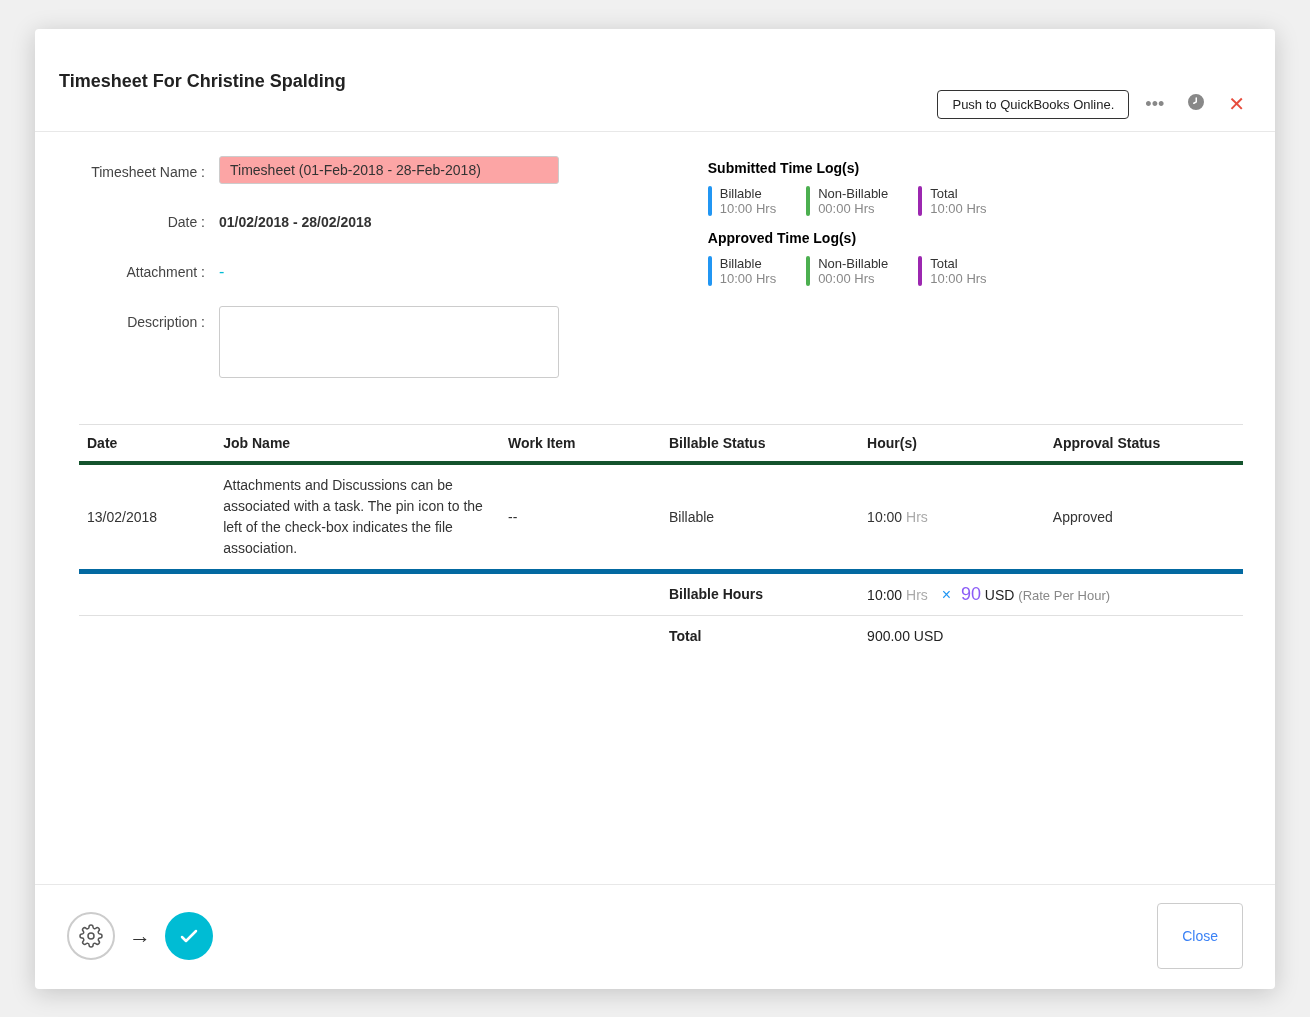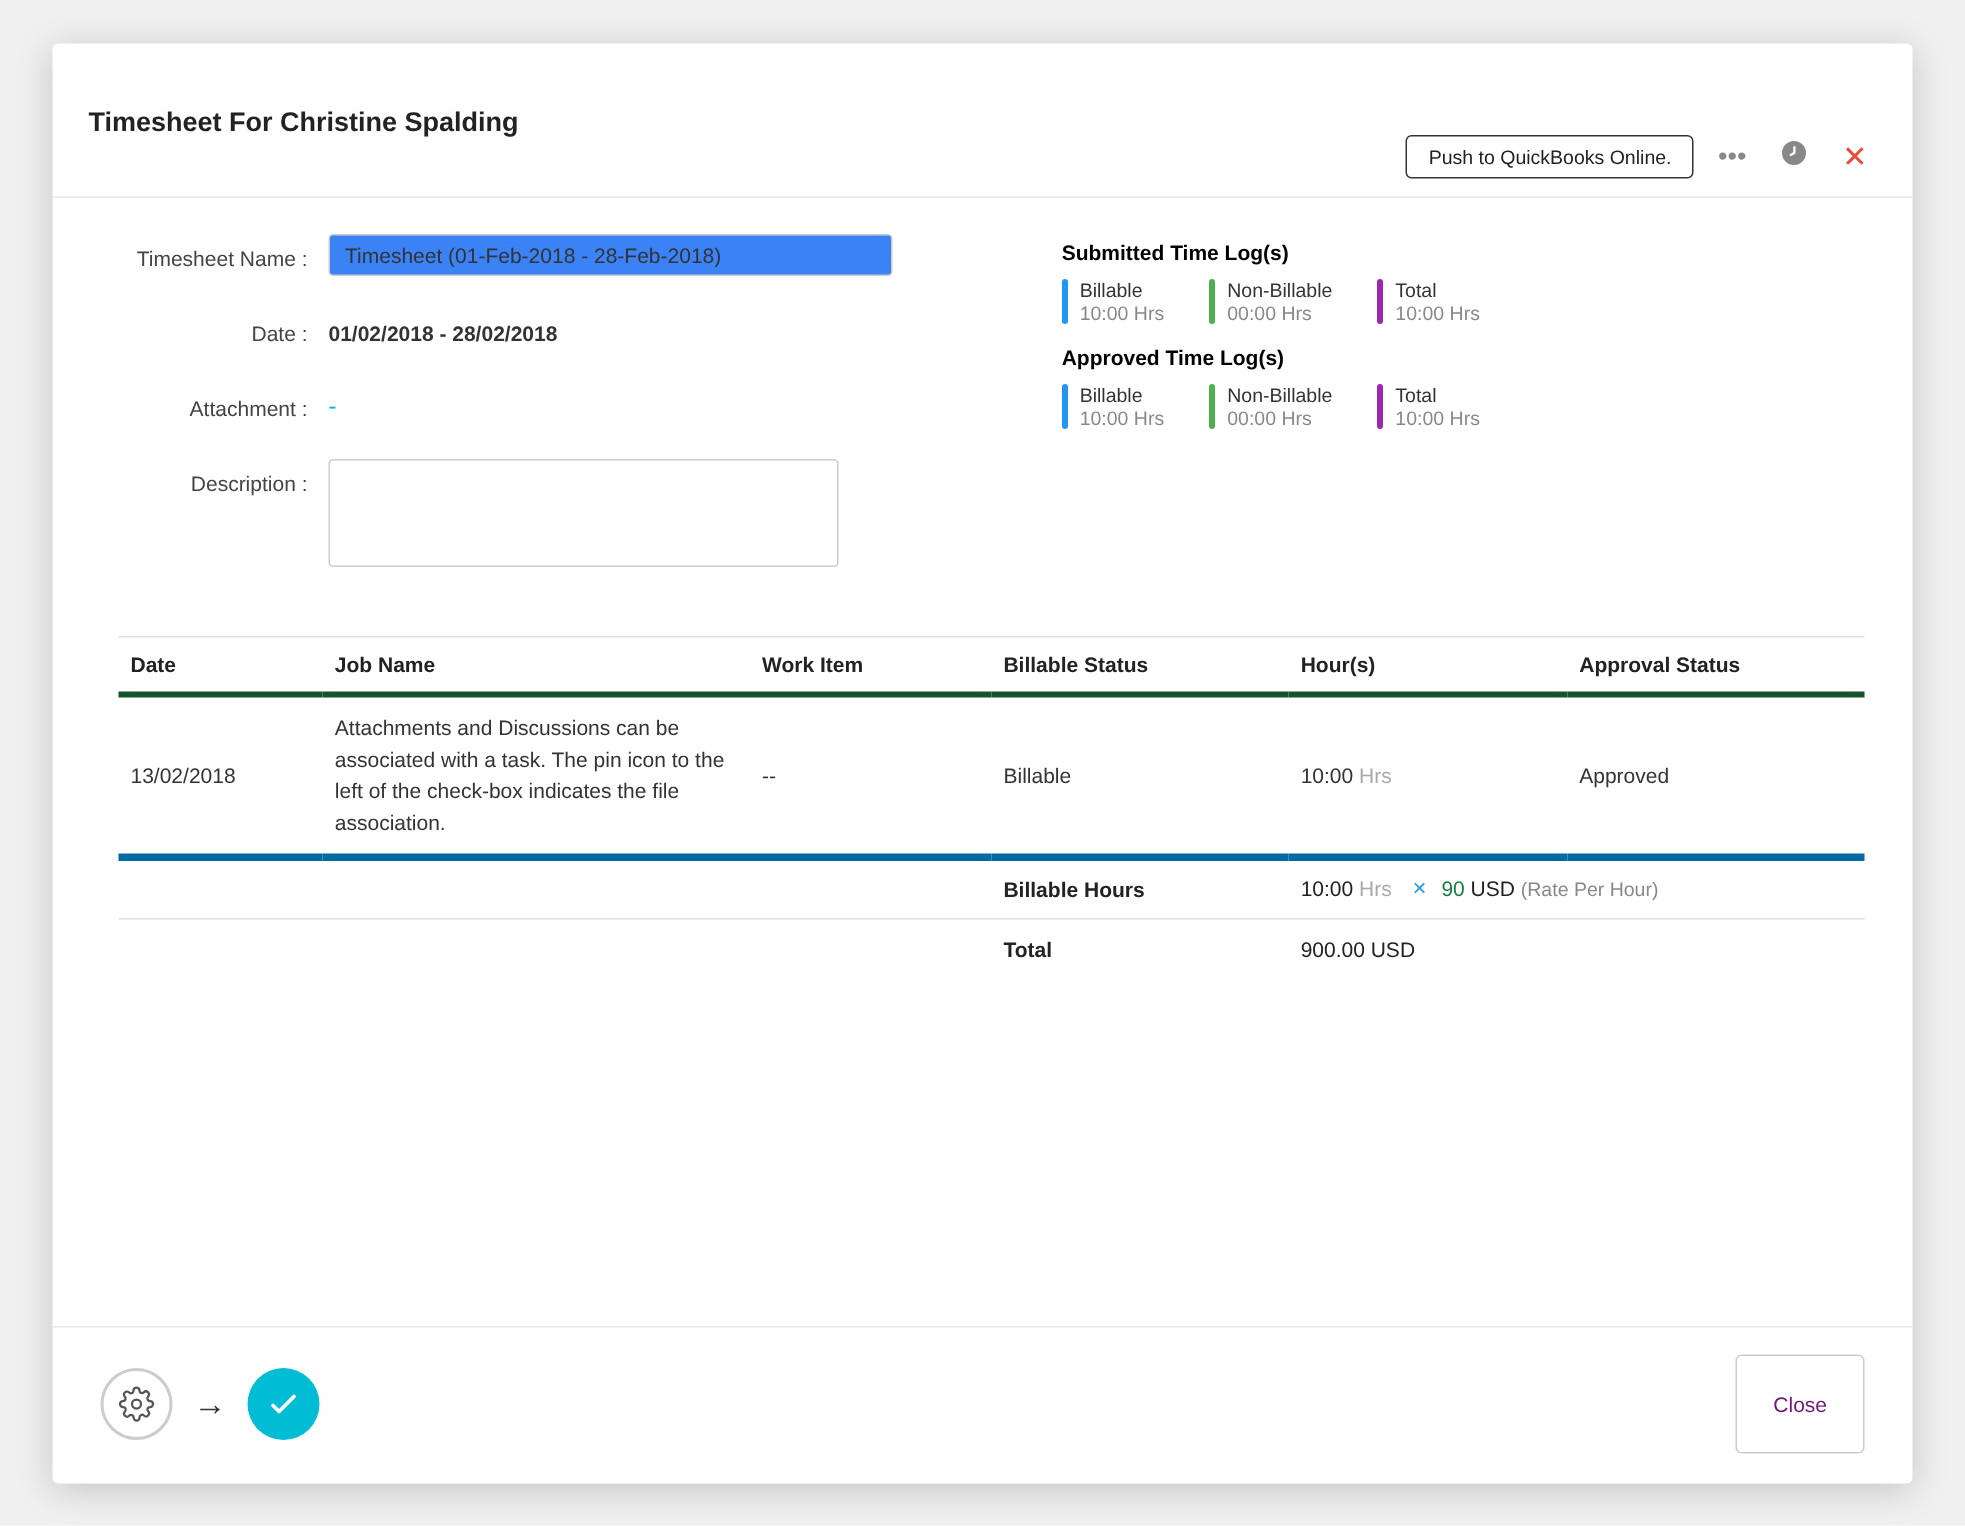--- a/index.html
+++ b/index.html
@@ -96,23 +96,23 @@
       color: #333;
       font-size: 14px;
       line-height: 32px;
       font-weight: bold;
     }
     .form-input-box {
       border: 1.5px solid #ccc;
       border-radius: 3px;
       padding: 5px 10px;
       font-size: 14px;
-      width: 376px;
-      color: #333;
-      background: #3b82f6;
+      width: 340px;
+      color: #333;
+      background: #fca5a5;
     }
     .form-textarea {
       border: 1.5px solid #ccc;
       border-radius: 3px;
       padding: 8px 10px;
       font-size: 14px;
       width: 340px;
       height: 72px;
       color: #333;
       background: #fff;
@@ -248,21 +248,21 @@
       color: #fff;
       font-size: 22px;
     }
     .btn-close {
       border: 1.5px solid #ccc;
       background: #fff;
       border-radius: 4px;
       padding: 24px 24px;
       font-size: 14px;
       cursor: pointer;
-      color: #701a75;
+      color: #3b82f6;
     }
     .gear-svg {
       width: 24px;
       height: 24px;
     }
   </style>
 </head>
 <body>
 
 <div class="modal">
@@ -391,21 +391,21 @@
           <tr>
             <td colspan="3"></td>
             <td>
               <span style="font-weight:700;color:#222">Billable Hours</span>
             </td>
             <td colspan="2">
               <span style="font-size:14px;color:#222;font-weight:500">10:00</span>
               <span class="hrs-grey"></span>
               <span style="color:#aaa;margin-right:4px"> Hrs</span>
               <span class="multiply-icon">×</span>
-              <span style="font-size:14px;color:#15803d;font-weight:500">90</span>
+              <span style="font-size:18px;color:#8b5cf6;font-weight:500">90</span>
               <span style="font-size:14px;color:#222"> USD</span>
               <span class="rate-text">(Rate Per Hour)</span>
             </td>
           </tr>
           <tr class="total-row">
             <td colspan="3"></td>
             <td>
               <span style="font-weight:700;color:#222">Total</span>
             </td>
             <td colspan="2">

